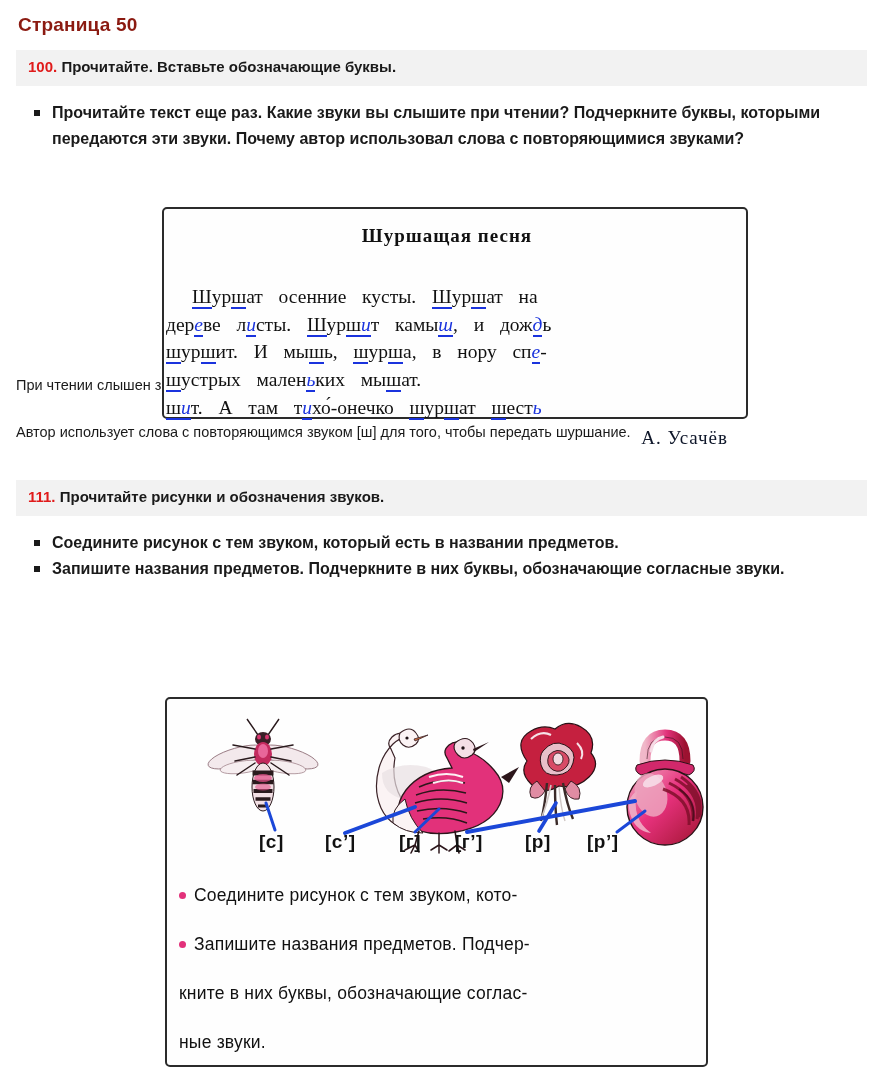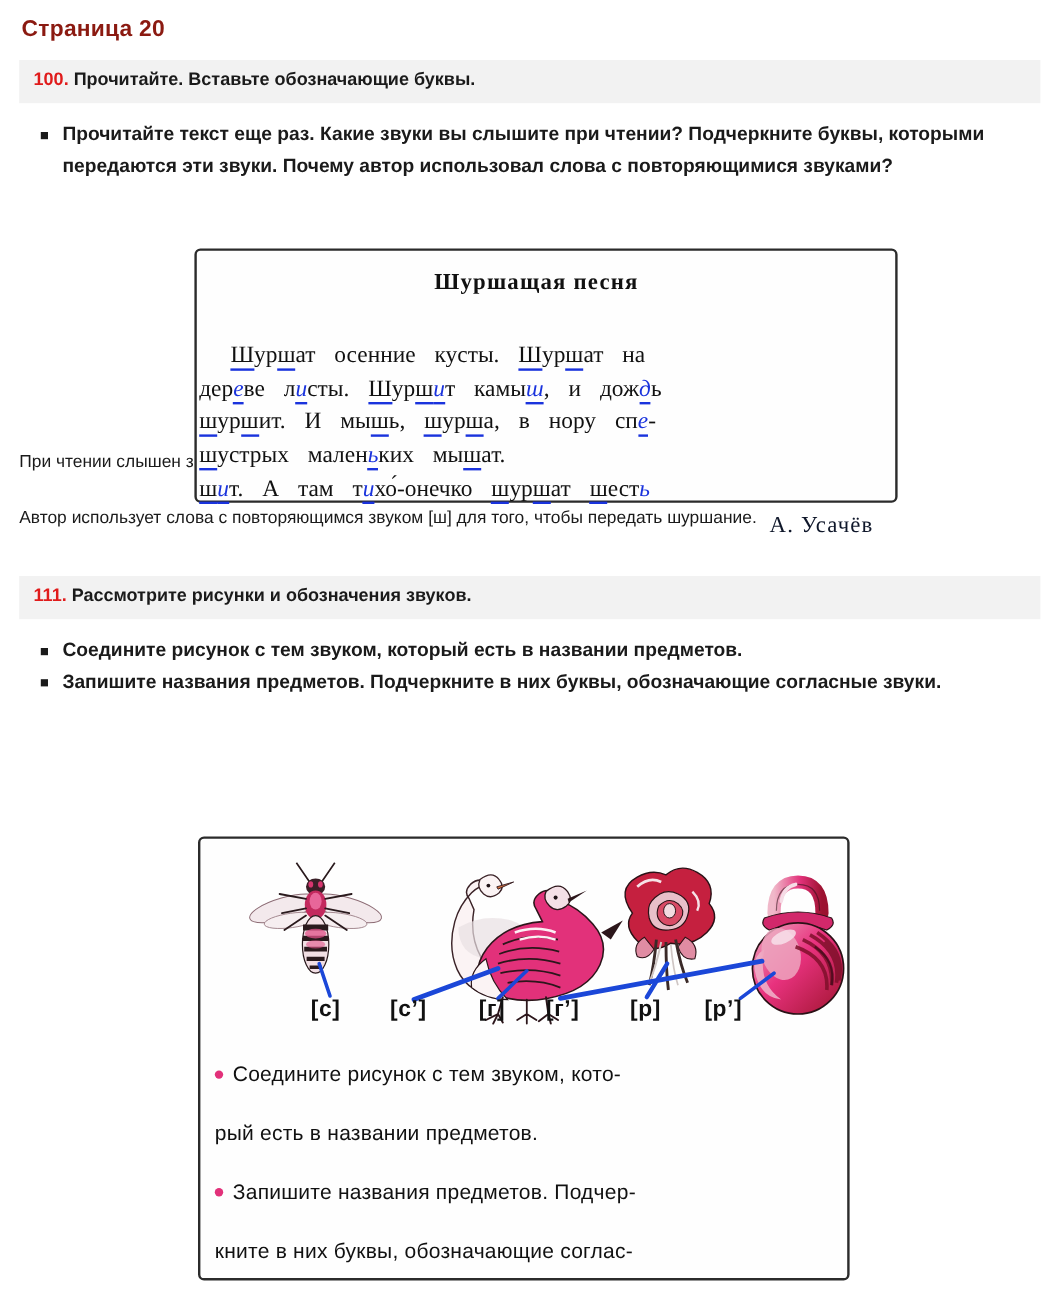--- a/index.html
+++ b/index.html
@@ -227,21 +227,21 @@
     height: 3px;
     background: #1a1a1a;
     top: 0;
   }
 </style>
 </head>
 <body>
 
 <div class="page">
 
-  <div class="page-title">Страница 20</div>
+  <div class="page-title">Страница 50</div>
 
   <div class="ex-band">
     <span class="ex-num">100.</span>
     <span>Прочитайте. Вставьте обозначающие буквы.</span>
   </div>
 
   <div class="task-gap"></div>
 
   <ul class="tasks">
     <li class="task">
@@ -265,21 +265,21 @@
   <div style="height:222px"></div>
 
   <div class="answer">При чтении слышен звук [ш], он передаётся буквами ш и ж.</div>
   <div style="height:26px"></div>
   <div class="answer">Автор использует слова с повторяющимся звуком [ш] для того, чтобы передать шуршание.</div>
 
   <div style="height:22px"></div>
 
   <div class="ex-band">
     <span class="ex-num">111.</span>
-    <span>Рассмотрите рисунки и обозначения звуков.</span>
+    <span>Прочитайте рисунки и обозначения звуков.</span>
   </div>
 
   <div class="task-gap"></div>
 
   <ul class="tasks">
     <li class="task">
       <span class="sq"></span>
       <span>Соедините рисунок с тем звуком, который есть в названии предметов.</span>
     </li>
     <li class="task">
@@ -425,21 +425,20 @@
         <span class="sound" style="left:158px">[с’]</span>
         <span class="sound" style="left:232px">[г]</span>
         <span class="sound" style="left:288px">[г’]</span>
         <span class="sound" style="left:358px">[р]</span>
         <span class="sound" style="left:420px">[р’]</span>
       </div>
     </div>
 
     <div class="pic-tasks">
       <span class="pline"><span class="pdot"></span><span>Соедините  рисунок  с  тем  звуком,  кото-</span></span>
-      <span class="pline cont">рый  есть  в  названии  предметов.</span>
       <span class="pline"><span class="pdot"></span><span>Запишите  названия  предметов.  Подчер-</span></span>
       <span class="pline cont">кните  в  них  буквы,  обозначающие  соглас-</span>
       <span class="pline cont">ные  звуки.</span>
     </div>
 
     <div class="hand-wrap">
       <div class="rule-top"></div>
       <div class="rule-bot"></div>
       <div class="hand">Оса, гусь, роза, гиря.</div>
       <div class="cons-marks">

